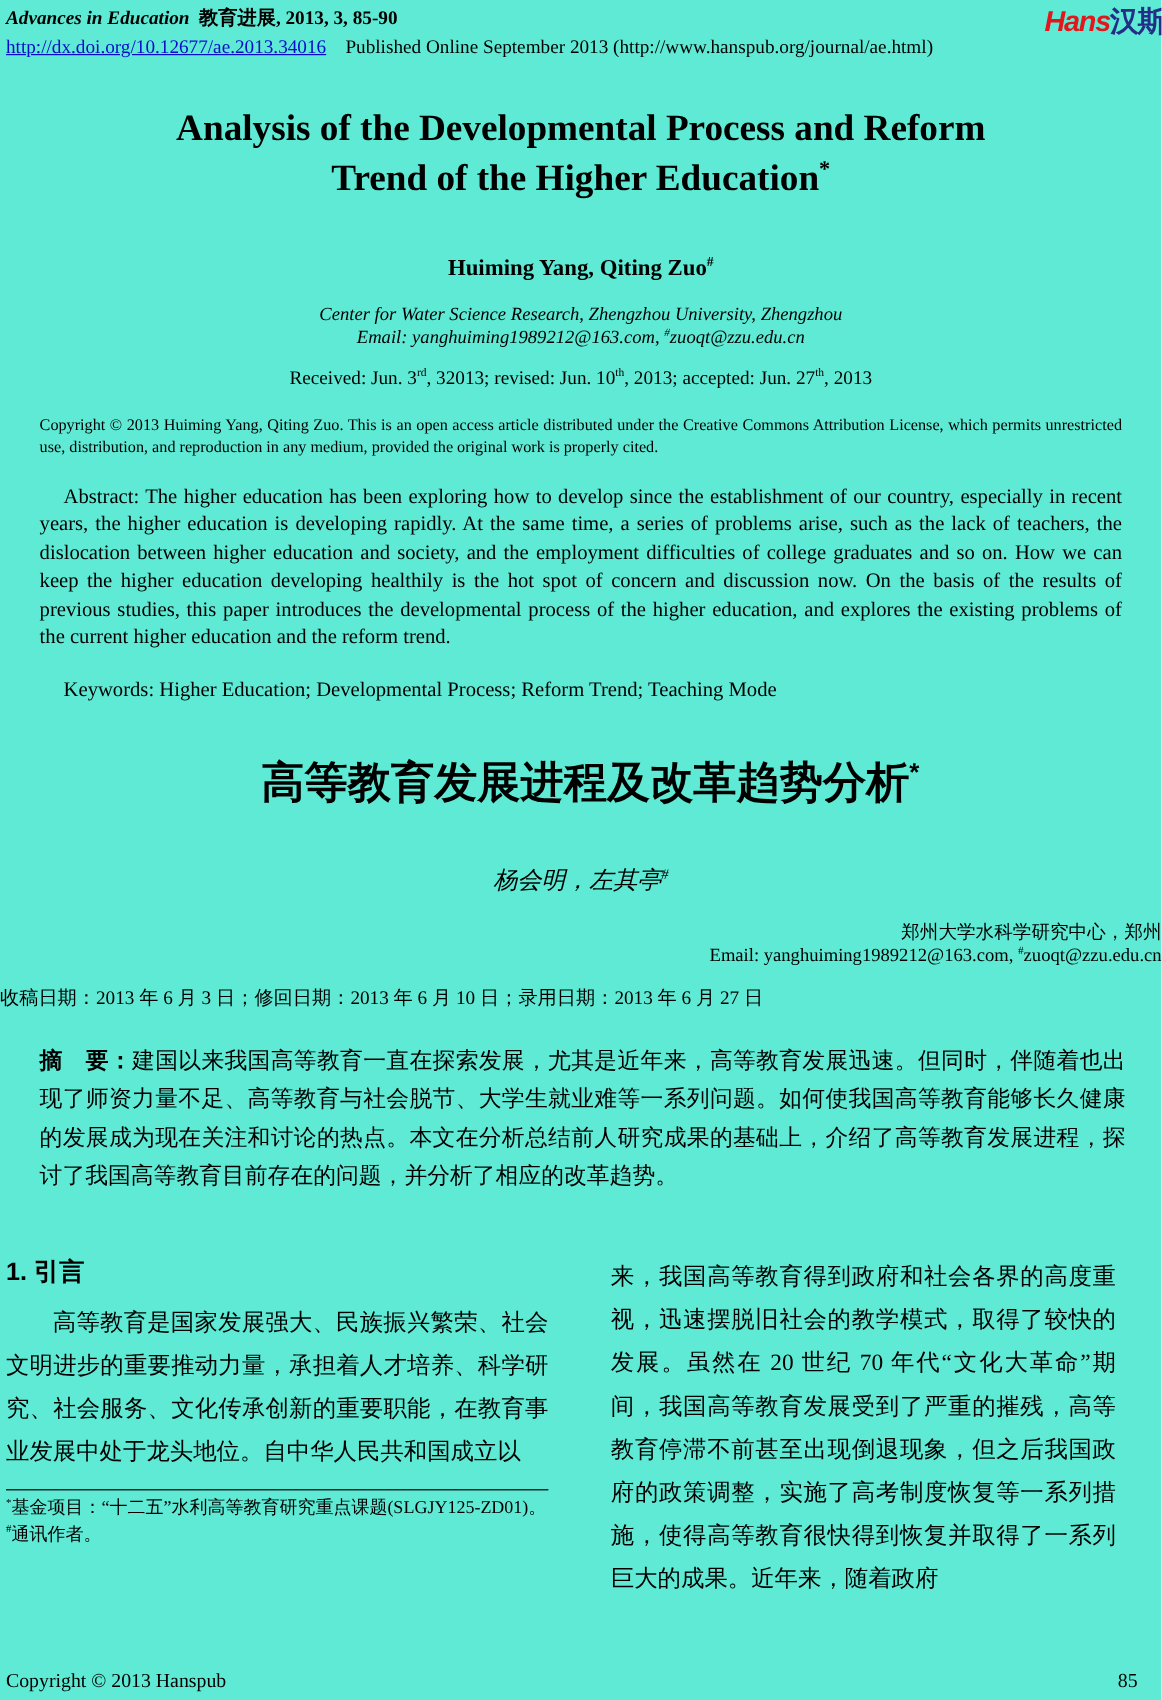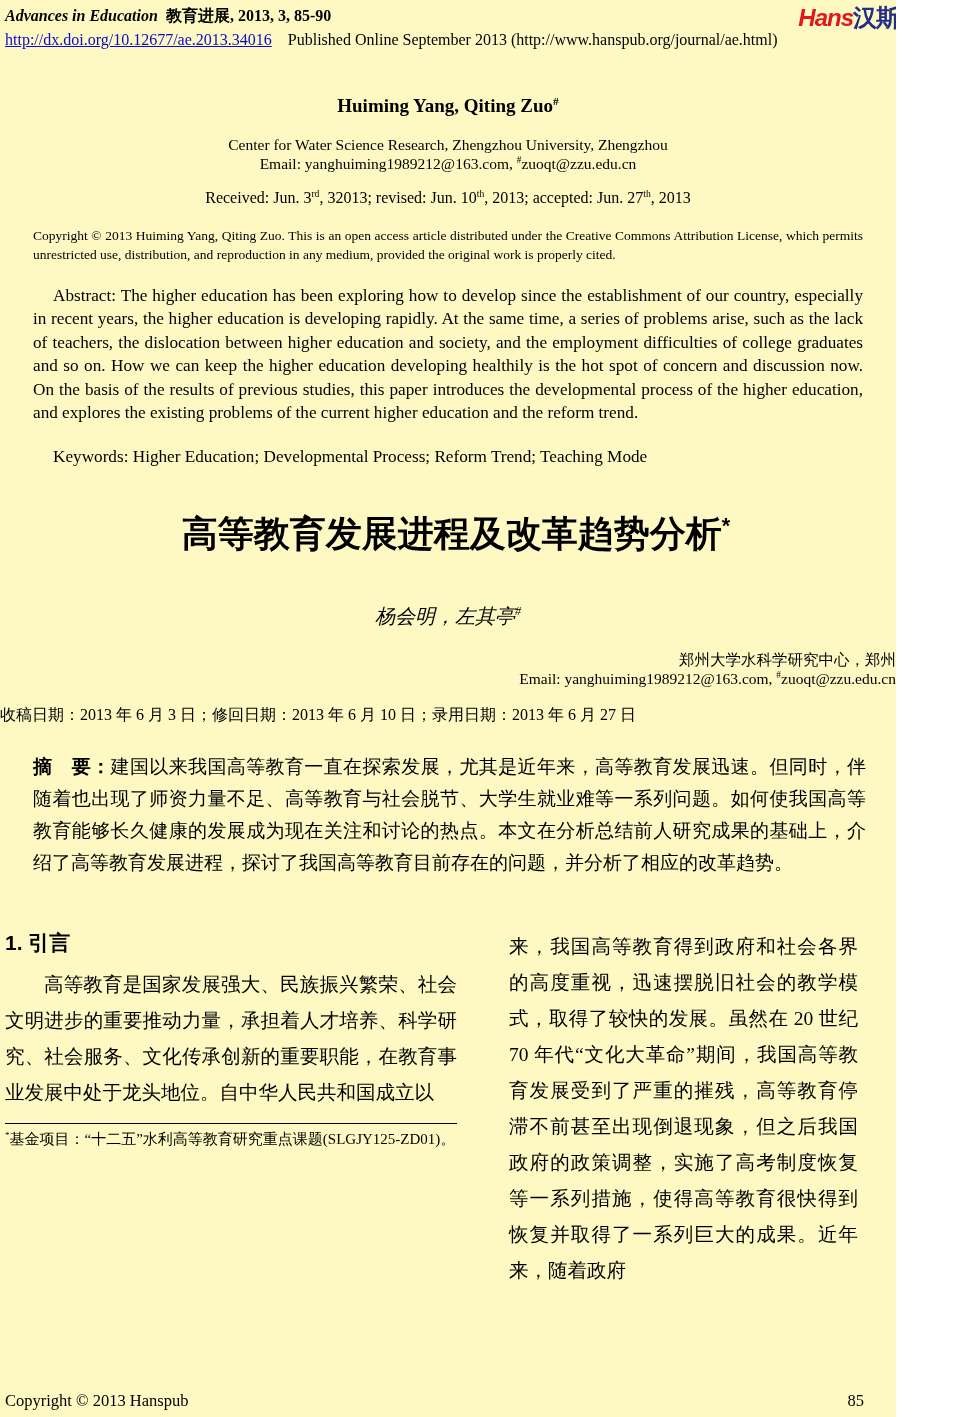--- a/index.html
+++ b/index.html
@@ -1,40 +1,40 @@
 <!DOCTYPE html>
 <html><head>
 <meta charset="utf-8">
 <style>
   html,body { margin:0; padding:0; background:#ffffff; }
   .page {
     position:relative;
-    width:896px; height:1417px;
-    background:#fef9c3;
+    width:968px; height:1417px;
+    background:#5eead4;
     color:#000;
     font-family:"Liberation Serif","DejaVu Serif",serif;
     overflow:hidden;
   }
   
   .header { position:relative; padding:5px 0 0 5px; }
   .journal-line { font-size:16px; font-weight:bold; line-height:21px; }
   .journal-name { font-style:italic; }
   .journal-cn { margin-left:8px; }
   .doi-line { font-size:16px; line-height:21px; margin-top:3px; }
   .doi-link { color:#0b0bcc; text-decoration:underline; cursor:pointer; }
   .published { margin-left:16px; color:#000; }
   .logo { position:absolute; top:2px; right:-3px; white-space:nowrap;
           font-family:"Liberation Sans","DejaVu Sans",sans-serif; font-weight:bold; font-size:24px; }
   .logo-latin { color:#e3161b; font-style:italic; letter-spacing:-1px; }
   .logo-cjk { color:#232f86; letter-spacing:-1px; }
   
   .en-title { margin-top:36px; text-align:center; font-size:31px; font-weight:bold; line-height:41px; }
   .sup { vertical-align:super; font-size:60%; line-height:0; }
   .authors { margin-top:44px; text-align:center; font-size:19px; font-weight:bold; line-height:24px; }
-  .affil-block { margin-top:17px; text-align:center; font-size:15.5px; line-height:19px; }
+  .affil-block { margin-top:17px; text-align:center; font-size:15.5px; line-height:19px;font-style:italic; }
   .received { margin-top:15px; text-align:center; font-size:16px; line-height:20px; }
   .copyright-block { margin:19px 33px 0 33px; font-size:13.5px; line-height:18.5px; text-align:justify; }
   .abstract-block { margin:20px 33px 0 33px; font-size:17.2px; line-height:23.4px; text-align:justify; }
   .abstract-label { font-weight:normal;margin-left:20px; }
   .keywords-block { margin:22px 33px 0 33px; font-size:17.2px; line-height:22px; }
   .cn-title { margin-top:40px; text-align:center; font-size:36px; font-weight:bold; line-height:52px;
               font-family:"Liberation Sans","DejaVu Sans",sans-serif;margin-left:16px; }
   .cn-authors { margin-top:42px; text-align:center; font-size:20px; font-style:italic; line-height:28px; }
   .cn-affil-block { margin-top:20px; text-align:right; font-size:15.5px; line-height:19px; }
   .cn-dates { margin-top:16px; text-align:left; font-size:16px; line-height:21px; }
@@ -46,40 +46,44 @@
   .col-left { width:452px; flex:0 0 452px; }
   .col-right { flex:1; }
   .sec-heading { font-size:21px; font-weight:bold; line-height:28px; margin-bottom:10px;
                  font-family:"Liberation Sans","DejaVu Sans",sans-serif; }
   .body-para { font-size:19.5px; line-height:36px; text-align:justify; }
   .indent { text-indent:2em; }
   .footnote-block { margin-top:12px; }
   .footnote-rule { border:none; border-top:1.5px solid #000; margin:0 0 4px 0; width:100%; }
   .footnote { font-size:15px; line-height:22px; }
   
-  .footer { position:absolute; bottom:6px; left:5px; right:32px; font-size:16.5px; }
+  .footer { position:absolute; bottom:6px; left:5px; right:20px; font-size:16.5px; }
   .footer-page { position:absolute; right:0; bottom:0; }
 </style>
 </head>
 <body>
 
 <div class="page">
 
   <div class="header">
     <div class="journal-line">
       <span class="journal-name">Advances in Education</span><span class="journal-cn">教育进展, 2013, 3, 85-90</span>
     </div>
     <div class="doi-line">
       <span class="doi-link">http://dx.doi.org/10.12677/ae.2013.34016</span><span class="published">Published Online September 2013 (http://www.hanspub.org/journal/ae.html)</span>
     </div>
     <div class="logo">
       <span class="logo-latin">Hans</span><span class="logo-cjk">汉斯</span>
     </div>
   </div>
 
+  <div class="en-title">
+    <div>Analysis of the Developmental Process and Reform</div>
+    <div><span>Trend of the Higher Education</span><span class="sup">*</span></div>
+  </div>
 
   <div class="authors">
     <span>Huiming Yang, Qiting Zuo</span><span class="sup">#</span>
   </div>
 
   <div class="affil-block">
     <div>Center for Water Science Research, Zhengzhou University, Zhengzhou</div>
     <div>
       <span>Email: yanghuiming1989212@163.com, </span><span class="sup">#</span><span>zuoqt@zzu.edu.cn</span>
     </div>
@@ -123,20 +127,23 @@
 
   <div class="section">
     <div class="col-left">
       <div class="sec-heading">1. 引言</div>
       <div class="body-para indent">高等教育是国家发展强大、民族振兴繁荣、社会文明进步的重要推动力量，承担着人才培养、科学研究、社会服务、文化传承创新的重要职能，在教育事业发展中处于龙头地位。自中华人民共和国成立以</div>
       <div class="footnote-block">
         <hr class="footnote-rule">
         <div class="footnote">
           <span class="sup">*</span><span>基金项目：“十二五”水利高等教育研究重点课题(SLGJY125-ZD01)。</span>
         </div>
+        <div class="footnote">
+          <span class="sup">#</span><span>通讯作者。</span>
+        </div>
       </div>
     </div>
     <div class="col-right">
       <div class="body-para">来，我国高等教育得到政府和社会各界的高度重视，迅速摆脱旧社会的教学模式，取得了较快的发展。虽然在 20 世纪 70 年代“文化大革命”期间，我国高等教育发展受到了严重的摧残，高等教育停滞不前甚至出现倒退现象，但之后我国政府的政策调整，实施了高考制度恢复等一系列措施，使得高等教育很快得到恢复并取得了一系列巨大的成果。近年来，随着政府</div>
     </div>
   </div>
 
   <div class="footer">
     <span>Copyright © 2013 Hanspub</span>
     <span class="footer-page">85</span>

